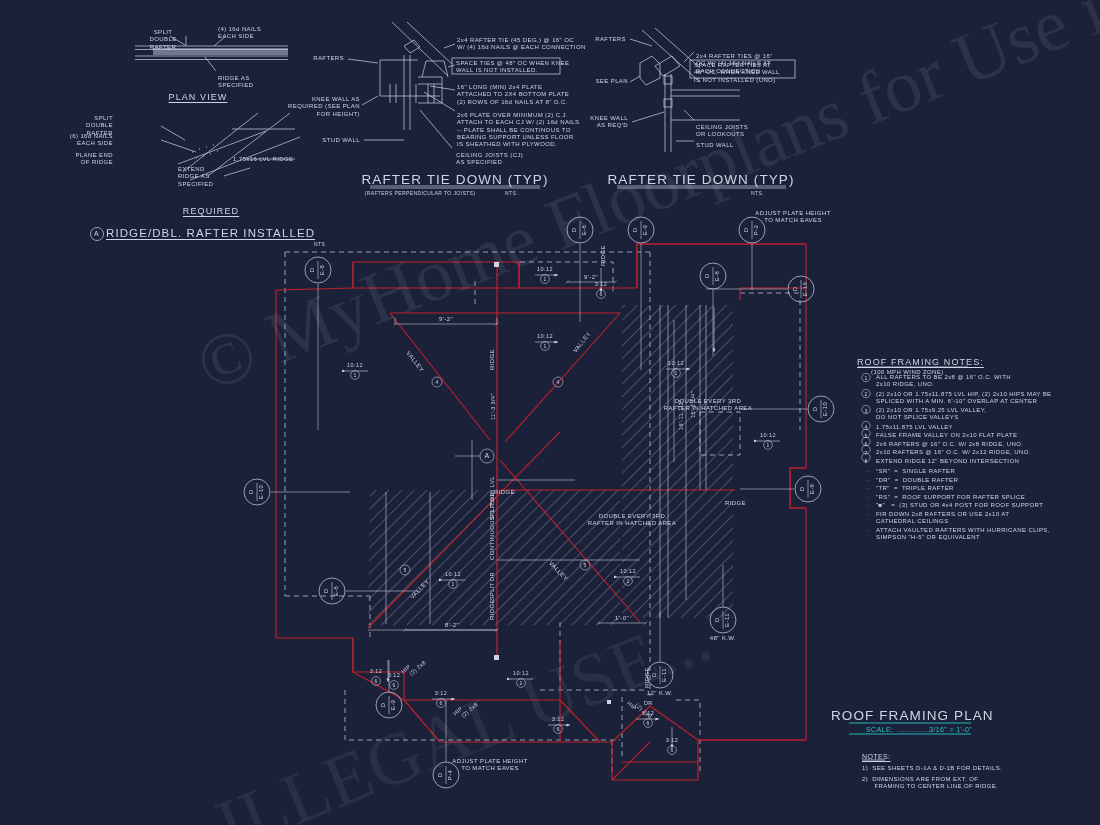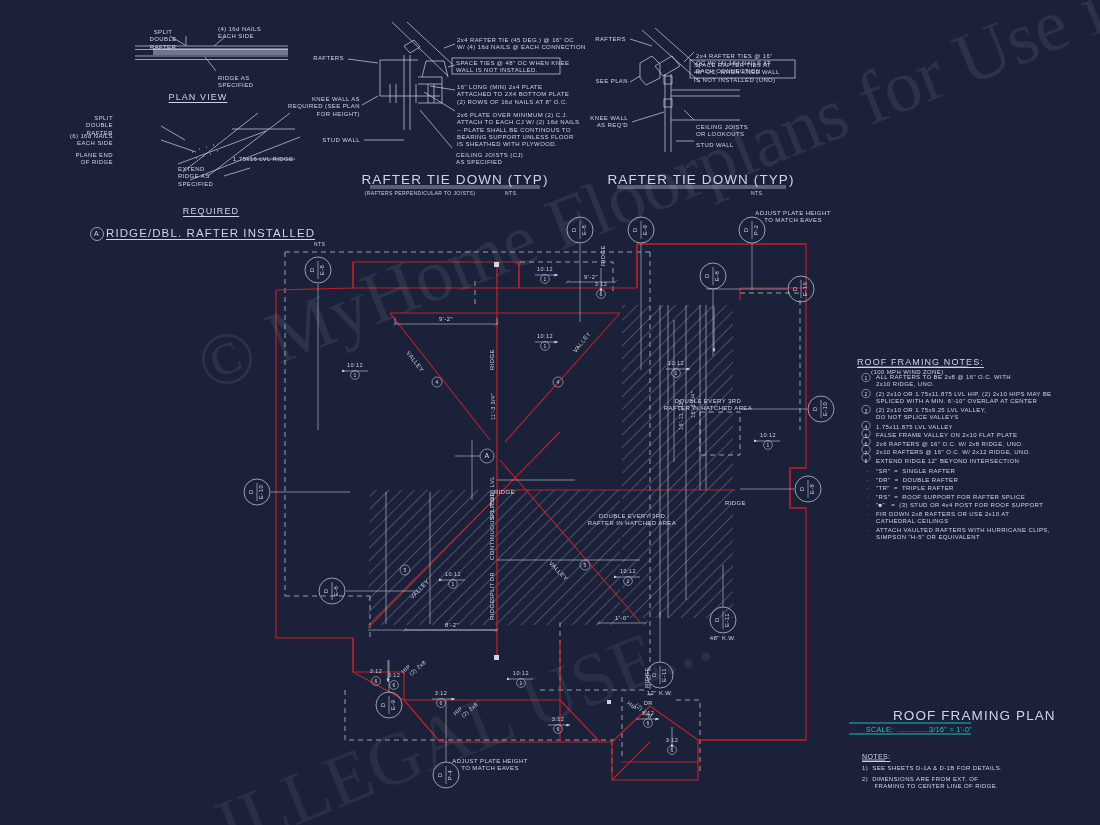--- a/index.html
+++ b/index.html
@@ -415,21 +415,21 @@
       <div class="txt w t6" style="left: 866px; top: 502px;">·</div>
       <div class="txt w t6" style="left: 876px; top: 502px;">"■"   =  (3) STUD OR 4x4 POST FOR ROOF SUPPORT</div>
       <div class="txt w t6" style="left: 866px; top: 510.5px;">·</div>
       <div class="txt w t6" style="left: 876px; top: 510.5px;">FIR DOWN 2x8 RAFTERS OR USE 2x10 AT
 CATHEDRAL CEILINGS</div>
       <div class="txt w t6" style="left: 866px; top: 527px;">·</div>
       <div class="txt w t6" style="left: 876px; top: 527px;">ATTACH VAULTED RAFTERS WITH HURRICANE CLIPS,
 SIMPSON "H-5" OR EQUIVALENT</div>
     </div>
 
-  <div class="txt w t13 wide" style="left:893px;top:708px;">ROOF FRAMING PLAN</div>
+  <div class="txt w t13 wide" style="left:831px;top:708px;">ROOF FRAMING PLAN</div>
   <div class="txt cy t7" style="left:866px;top:726px;">SCALE:</div>
   <div class="txt cy t7" style="left:898px;top:726px;">...............</div>
   <div class="txt cy t7" style="left:929px;top:726px;">3/16" = 1'-0"</div>
   <div class="txt w t7 und" style="left:862px;top:753px;">NOTES:</div>
   <div class="txt w t6" style="left:862px;top:765px;">1)  SEE SHEETS D-1A &amp; D-1B FOR DETAILS.</div>
   <div class="txt w t6" style="left:862px;top:776px;">2)  DIMENSIONS ARE FROM EXT. OF
       FRAMING TO CENTER LINE OF RIDGE.</div>
 
   <div id="plan-dynamic">
       <svg class="layer" viewBox="0 0 1100 825">

